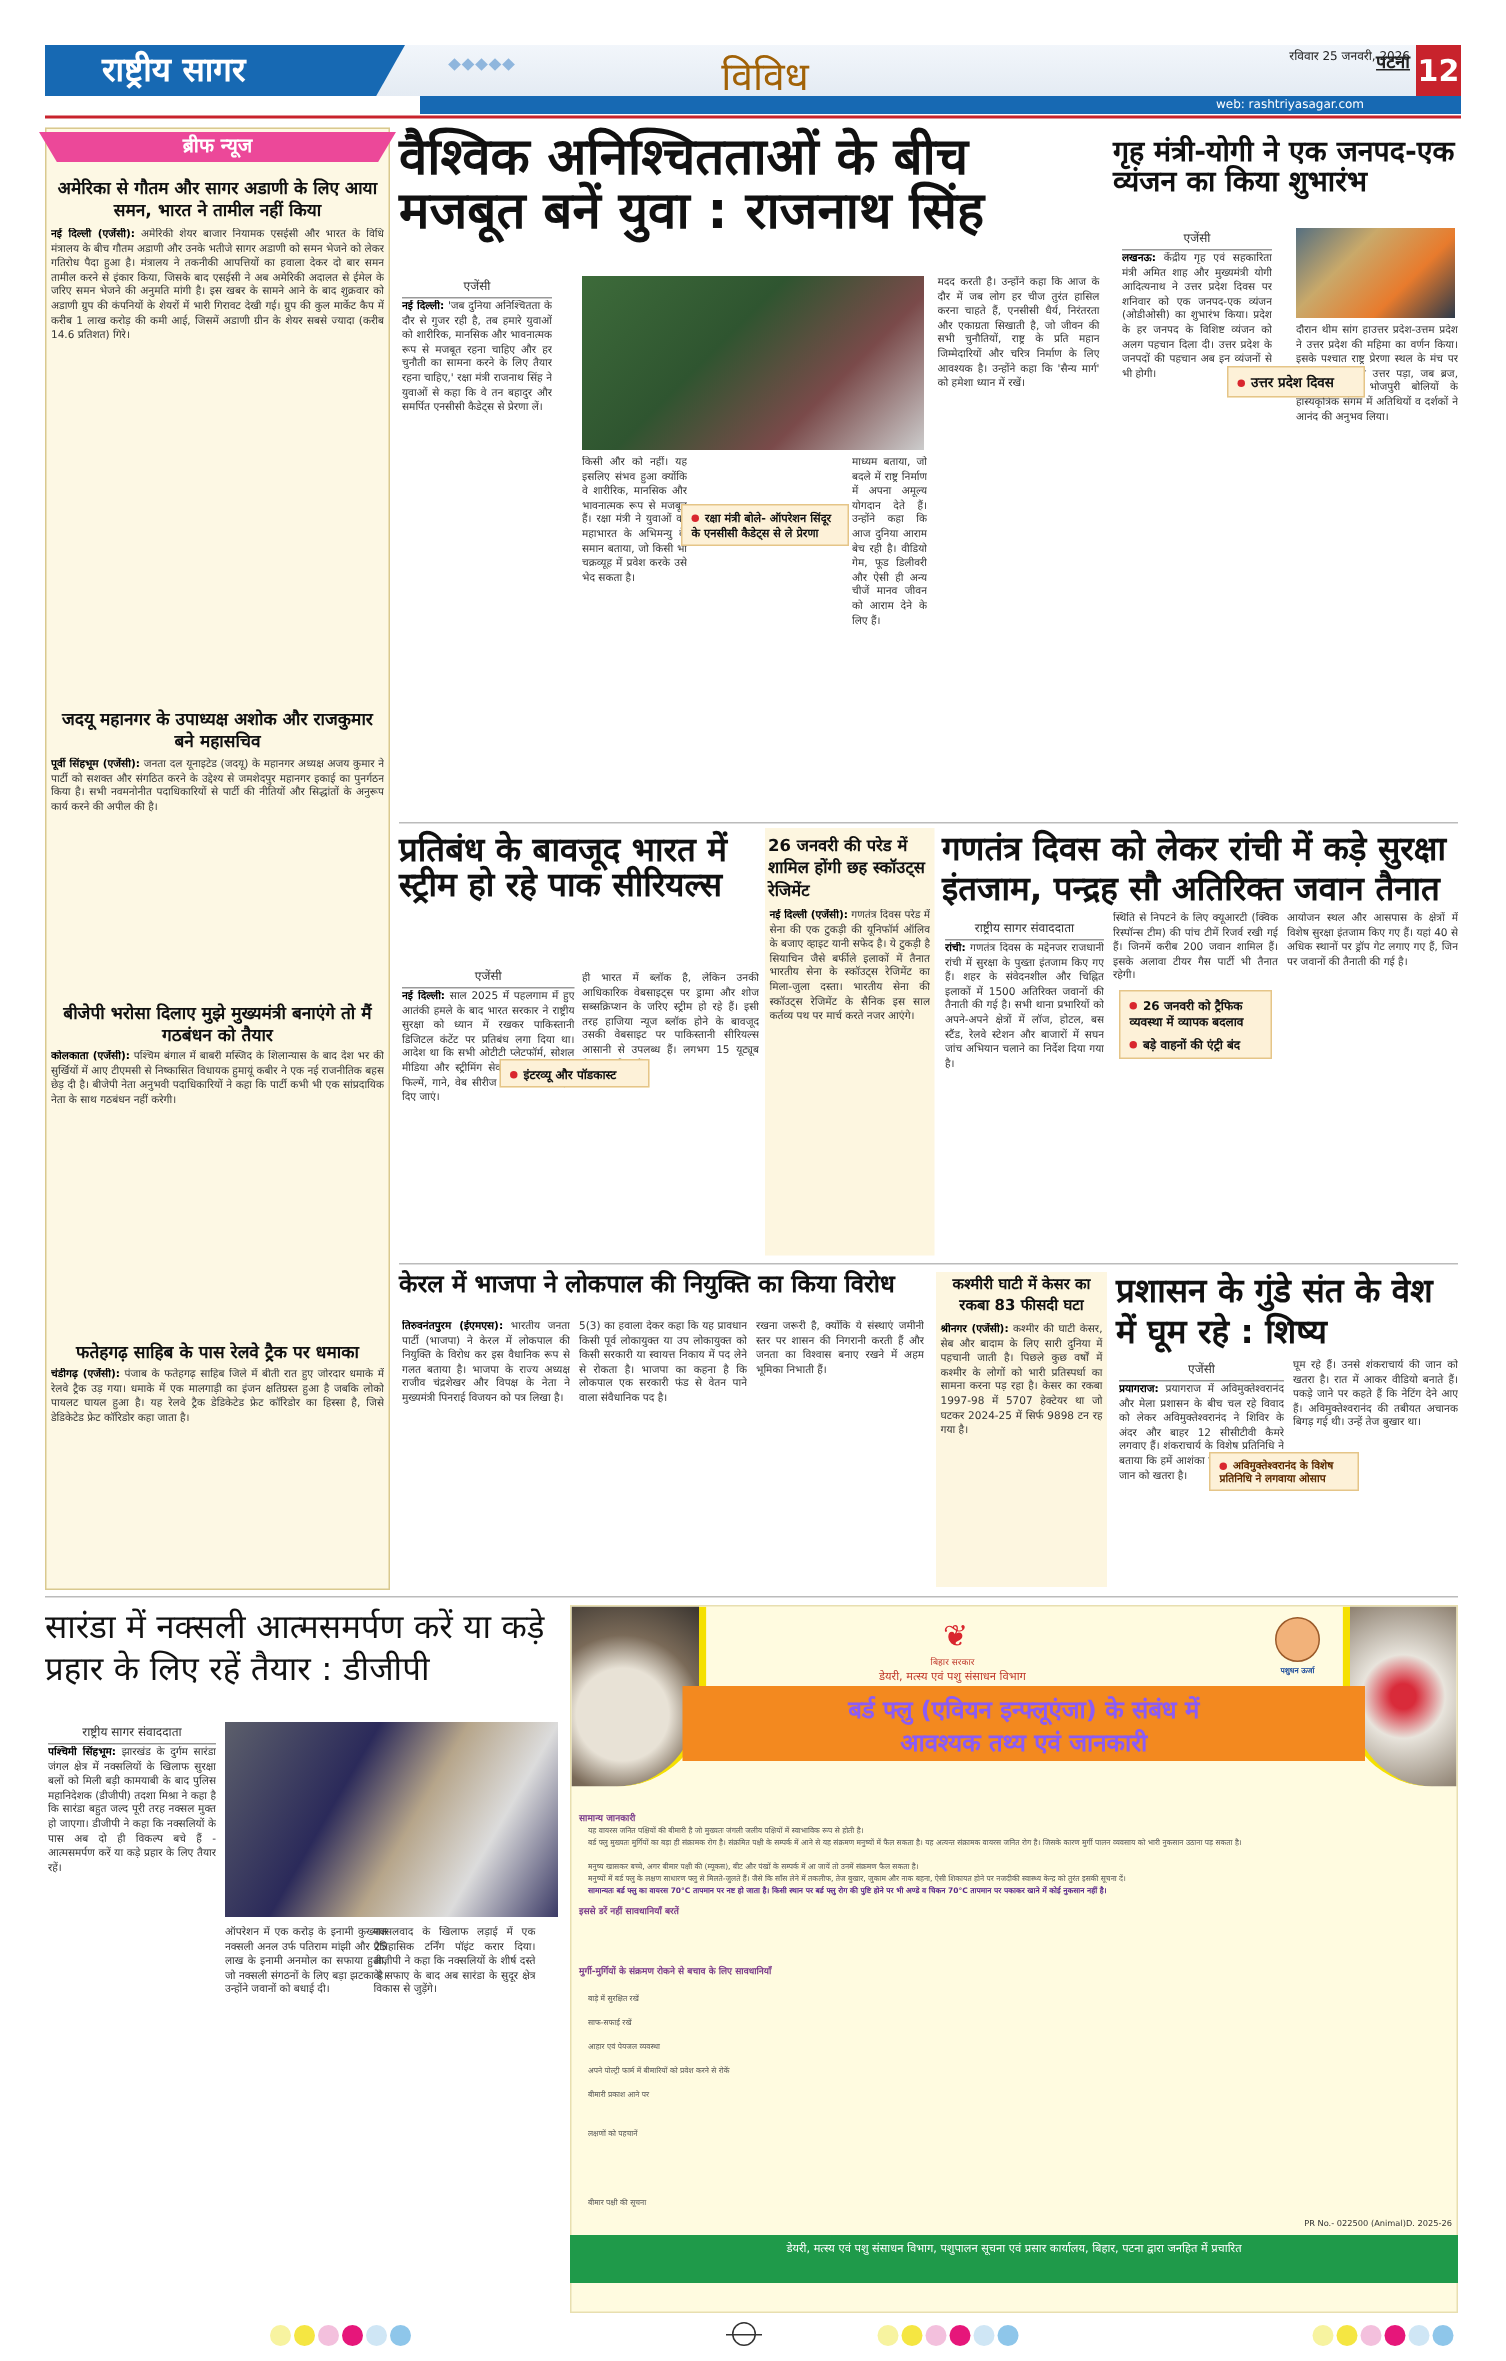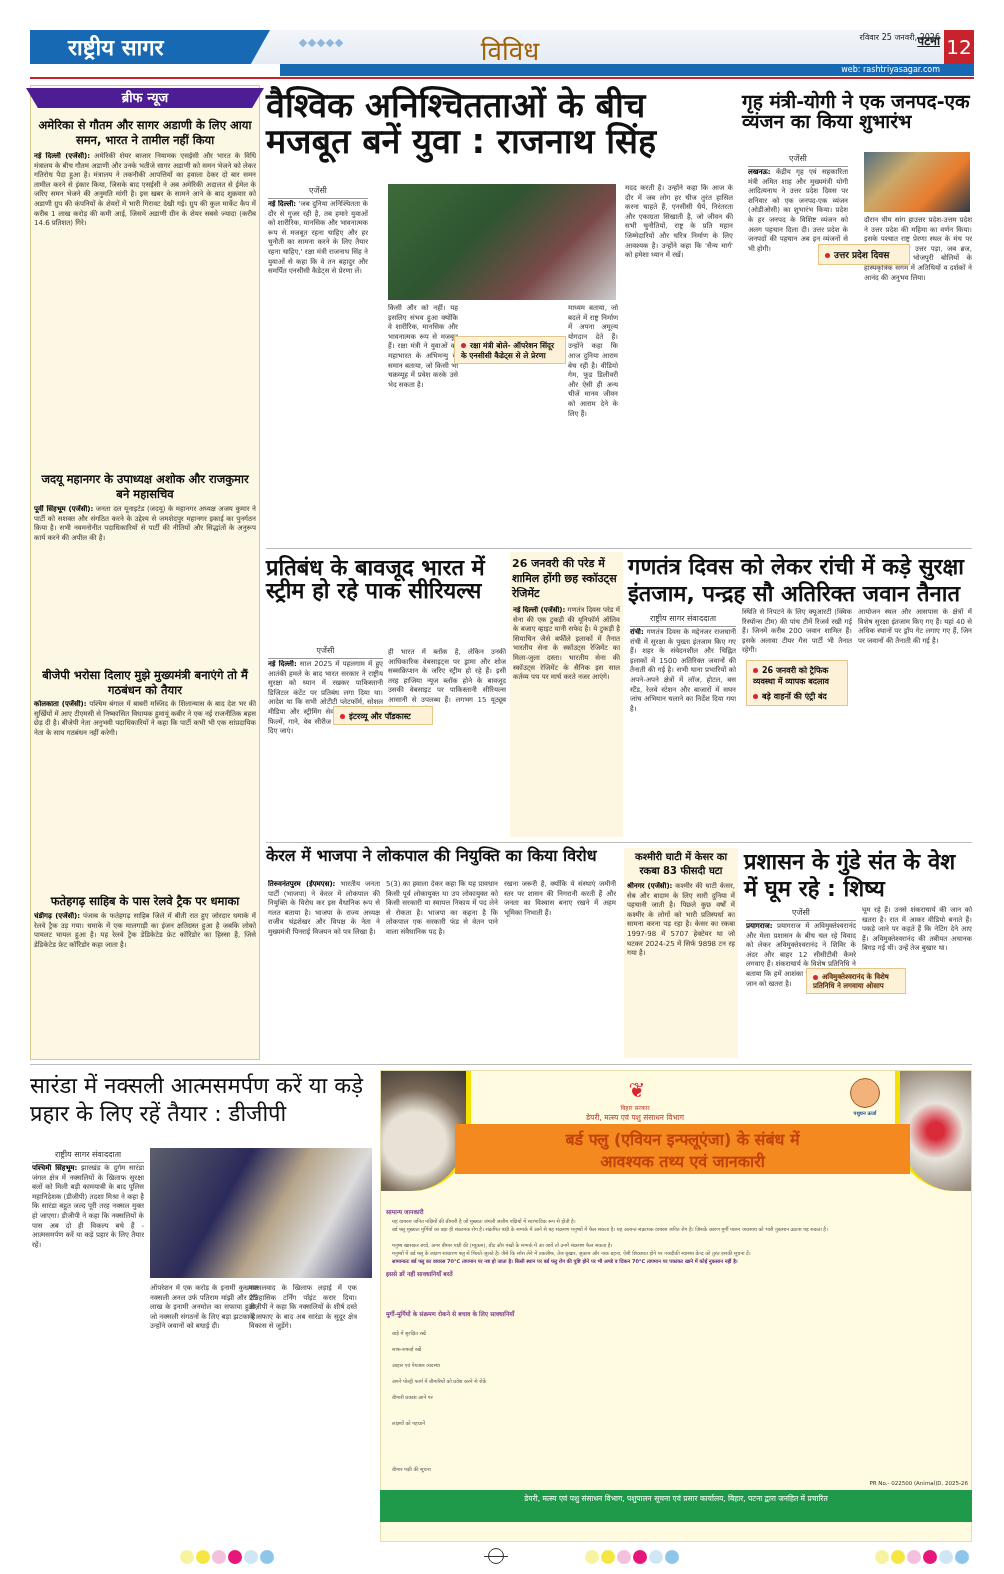--- a/index.html
+++ b/index.html
@@ -4,45 +4,45 @@
 <style>
 *{box-sizing:border-box;margin:0;padding:0}
 body{width:1004px;height:1574px;background:#fff;font-family:"DejaVu Sans",sans-serif;position:relative;overflow:hidden;color:#222}
 .abs{position:absolute}
 
 #mast{left:30px;top:30px;width:944px;height:34px;background:linear-gradient(#f2f6fb,#e4ebf3)}
 #logo{left:30px;top:30px;width:240px;height:34px;background:#1769b3;color:#fff;font-family:"DejaVu Serif",serif;font-weight:bold;font-size:22px;line-height:34px;padding-left:38px;clip-path:polygon(0 0,100% 0,92% 100%,0 100%)}
 #section{left:440px;top:32px;width:140px;text-align:center;font-size:26px;font-weight:normal;color:#a16207;font-family:"DejaVu Serif",serif}
 #city{left:870px;top:32px;width:70px;text-align:right;font-size:12px;font-weight:bold;text-decoration:underline}
 #date{left:820px;top:31px;width:120px;text-align:right;font-size:8px}
-#pageno{left:944px;top:30px;width:30px;height:34px;background:#c8232c;color:#fff;font-weight:normal;font-size:20px;text-align:center;line-height:34px}
+#pageno{left:944px;top:30px;width:30px;height:34px;background:#c8232c;color:#fff;font-weight:bold;font-size:20px;text-align:center;line-height:34px}
 #webbar{left:280px;top:64px;width:694px;height:12px;background:#1769b3}
-#web{left:780px;top:64px;width:160px;text-align:right;font-size:8px;color:#fff;line-height:12px}
+#web{left:780px;top:64px;width:160px;text-align:center;font-size:8px;color:#fff;line-height:12px}
 #redline{left:30px;top:77px;width:944px;height:2px;background:#c8232c}
 .dots{display:flex;gap:3px}
 .dots i{display:block;width:6px;height:6px;background:#8fb6dd;transform:rotate(45deg)}
 
 #brief{left:30px;top:85px;width:230px;height:975px;background:#fdf8e4;border:1px solid #d9c98f}
-#briefhead{left:26px;top:88px;width:238px;height:20px;background:#4c1d95;color:#fff;text-align:center;font-weight:bold;font-size:13px;line-height:20px;clip-path:polygon(0 0,100% 0,95% 100%,5% 100%)}
+#briefhead{left:26px;top:88px;width:238px;height:20px;background:#ec4899;color:#fff;text-align:center;font-weight:bold;font-size:13px;line-height:20px;clip-path:polygon(0 0,100% 0,95% 100%,5% 100%)}
 .bh{position:absolute;left:34px;width:222px;text-align:center;font-weight:bold;font-size:11.5px;line-height:15px;color:#111}
 .bt{position:absolute;left:34px;width:222px;font-size:7px;line-height:9.6px;color:#333;text-align:justify;overflow:hidden}
 .bt b{color:#000}
 
 .hl{position:absolute;font-weight:bold;color:#111;line-height:1.05;font-family:"DejaVu Sans",sans-serif}
 .byline{position:absolute;font-size:8px;text-align:center;border-bottom:1px solid #999;padding-bottom:3px;color:#333}
 .col{position:absolute;font-size:7px;line-height:9.6px;color:#333;text-align:justify;overflow:hidden}
 .col b{color:#000}
 .photo{position:absolute;overflow:hidden}
 .callout{position:absolute;background:#fdf1d8;border:1px solid #e5c588;font-size:9px;font-weight:bold;color:#111;padding:3px 6px}
 .callout .dot{display:inline-block;width:5px;height:5px;border-radius:50%;background:#d9262e;margin-right:4px;vertical-align:middle}
 .sidebox{position:absolute;background:#fdf6e0}
 
 #ad{left:380px;top:1070px;width:592px;height:472px;background:#fffbe0;border:1px solid #e8dfb0}
 #adband{left:455px;top:1124px;width:455px;height:50px;background:#f3891f}
-#adtitle1,#adtitle2{position:absolute;left:455px;width:455px;text-align:center;color:#c2410c;font-weight:bold;font-size:16px}
+#adtitle1,#adtitle2{position:absolute;left:455px;width:455px;text-align:center;color:#8b5cf6;font-weight:bold;font-size:16px}
 #adfoot{left:380px;top:1490px;width:592px;height:32px;background:#1f9a4a;color:#fff;text-align:center}
 .adsec{position:absolute;left:386px;font-size:6px;color:#7a3b8a;font-weight:bold}
 .adli{position:absolute;left:392px;width:570px;font-size:5px;line-height:7px;color:#555}
 .hline{position:absolute;height:1px;background:#bbb}
 .colorbar{position:absolute;display:flex;gap:2px}
 .colorbar i{display:block;width:14px;height:14px;border-radius:50%}
 </style>
 </head>
 <body>
 

